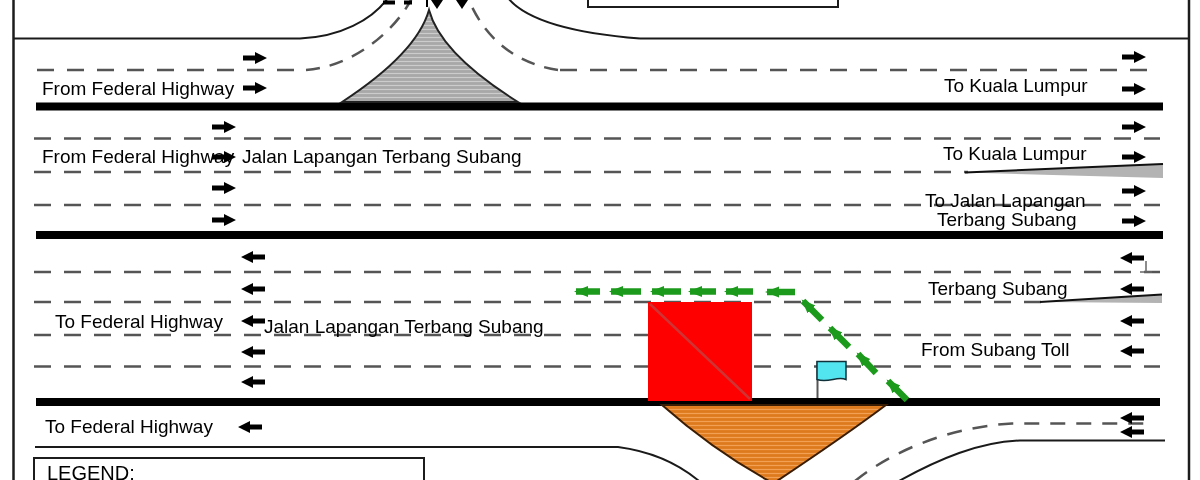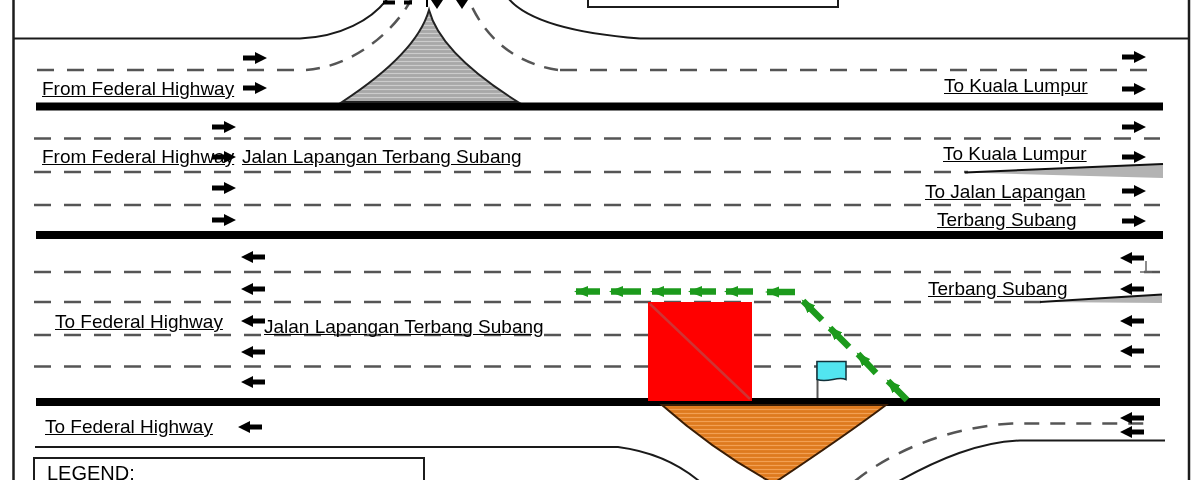--- a/index.html
+++ b/index.html
@@ -3,21 +3,21 @@
 <meta charset="utf-8">
 <style>
   html,body{margin:0;padding:0;background:#ffffff;}
   #stage{
     position:relative;width:1200px;height:480px;overflow:hidden;
     background:#ffffff;font-family:"Liberation Sans",sans-serif;
   }
   #roadmap{position:absolute;left:0;top:0;}
   .lbl{
     position:absolute;font:19px/22px "Liberation Sans",sans-serif;
-    color:#000;white-space:nowrap;z-index:5;text-decoration:underline;
+    color:#000;white-space:nowrap;z-index:5;
   }
   .box{position:absolute;background:#fff;border:2.5px solid #1c1c1c;z-index:4;}
   #legend-box{left:33px;top:457px;width:376px;height:60px;padding:3px 0 0 12px;}
   #legend-box .lbl{position:static;font-size:20px;}
   #top-title-box{left:587px;top:-30px;width:248px;height:34px;}
 </style>
 </head>
 <body>
 
 <div id="stage">
@@ -158,26 +158,27 @@
 </svg>
 
 <div id="top-title-box" class="box"></div>
 
 <div class="lbl" style="left:42px;top:78px">From Federal Highway</div>
 <div class="lbl" style="left:944px;top:75px">To Kuala Lumpur</div>
 
 <div class="lbl" style="left:42px;top:146px">From Federal Highway</div>
 <div class="lbl" style="left:242px;top:146px">Jalan Lapangan Terbang Subang</div>
 <div class="lbl" style="left:943px;top:143px">To Kuala Lumpur</div>
-<div class="lbl" style="left:925px;top:181px">To Jalan Lapangan</div>
+<div class="lbl" style="left:925px;top:190px">To Jalan Lapangan</div>
 <div class="lbl" style="left:937px;top:209px">Terbang Subang</div>
 
 <div class="lbl" style="left:928px;top:278px">Terbang Subang</div>
 <div class="lbl" style="left:55px;top:311px">To Federal Highway</div>
 <div class="lbl" style="left:264px;top:316px">Jalan Lapangan Terbang Subang</div>
+<div class="lbl" style="left:921px;top:339px">From Subang Toll</div>
 
 <div class="lbl" style="left:45px;top:416px">To Federal Highway</div>
 
 <div id="legend-box" class="box">
   <div class="lbl">LEGEND:</div>
 </div>
 
 </div>
 
 </body></html>

